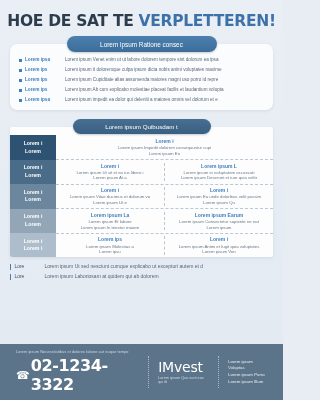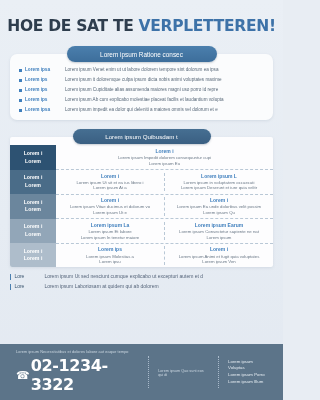--- a/index.html
+++ b/index.html
@@ -17,21 +17,21 @@
   .poster {
     position: absolute;
     inset: 0;
     background: linear-gradient(180deg, #eaeff5 0%, #e6ecf3 55%, #e3e9f1 100%);
     display: flex;
     flex-direction: column;
   }
 
   
   .title-bar {
-    height: 46px;
+    height: 36px;
     display: flex;
     align-items: center;
     justify-content: center;
     padding-top: 6px;
     box-sizing: border-box;
   }
   .title {
     font-size: 15.5px;
     font-weight: bold;
     letter-spacing: -0.3px;
@@ -426,20 +426,21 @@
   <div class="footer">
     <div class="f-left">
       <div class="f-small">Lorem ipsum Necessitatibus et dolores labore aut eaque tempo</div>
       <div class="f-phone">
         <span class="phone-glyph">☎</span>
         <span>02-1234-3322</span>
       </div>
     </div>
     <div class="f-div"></div>
     <div class="f-mid">
+      <div class="f-logo">IMvest</div>
       <div class="f-tag">Lorem ipsum Quo sunt eos qui di</div>
     </div>
     <div class="f-div"></div>
     <div class="f-right" id="footer-right">
         <div class="f-rline">Lorem ipsum Voluptas</div>
         <div class="f-rline">Lorem ipsum Porro</div>
         <div class="f-rline">Lorem ipsum Illum</div>
       </div>
   </div>
 

